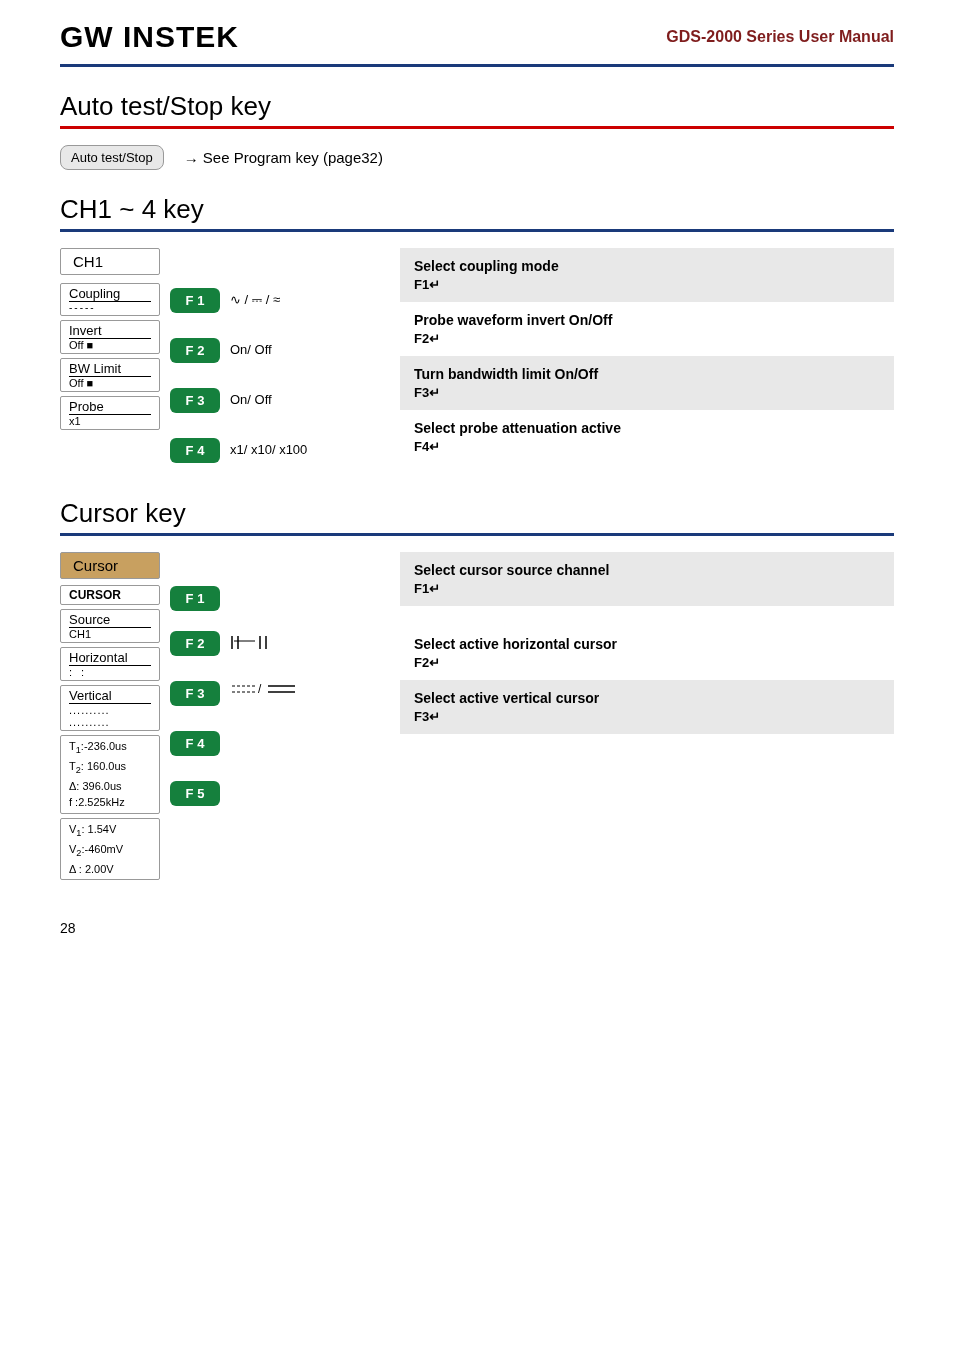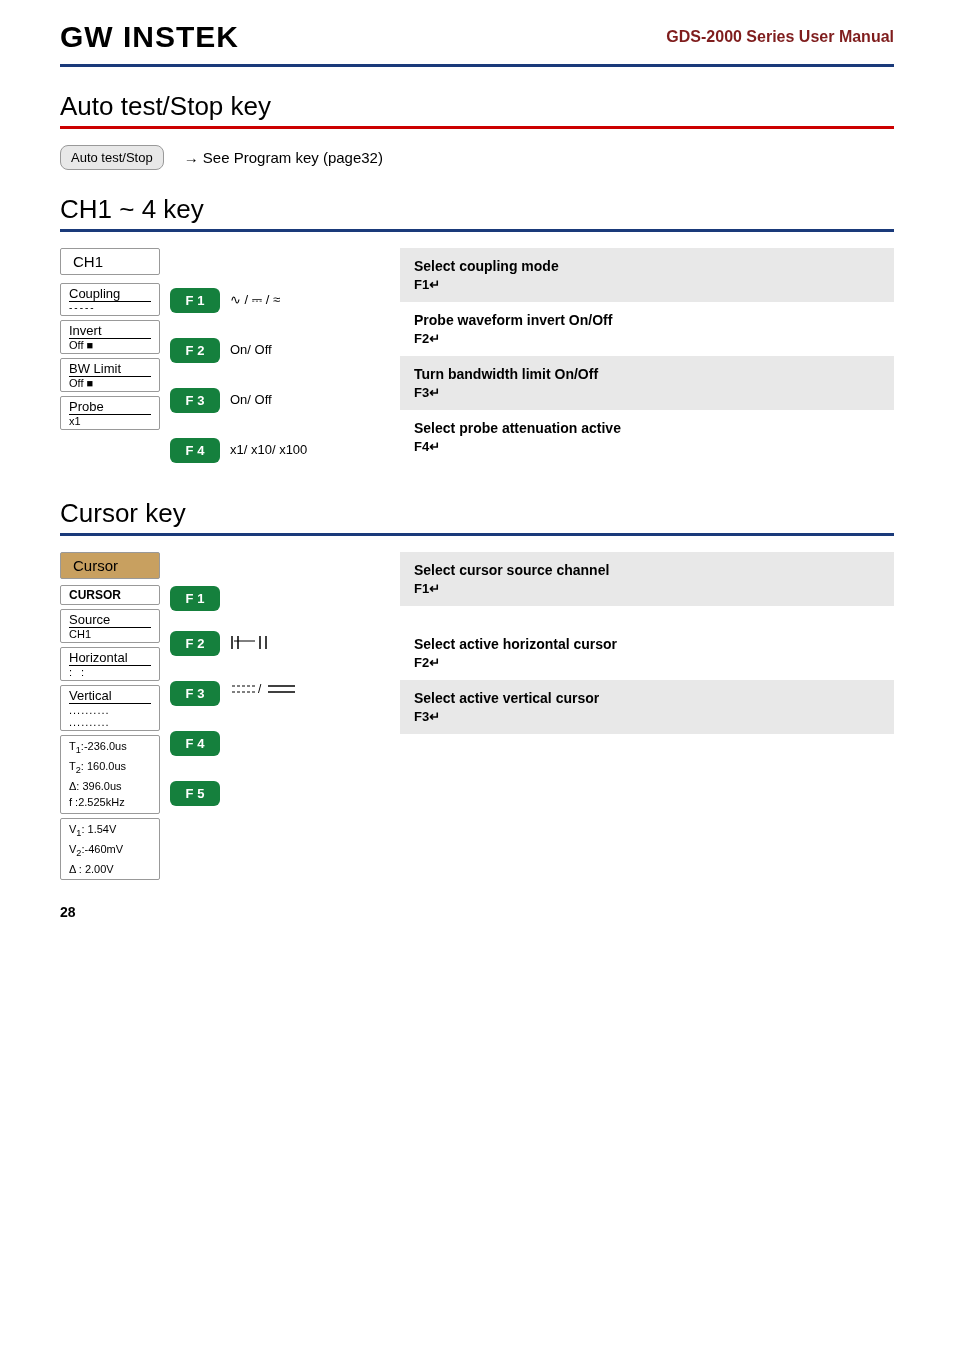--- a/index.html
+++ b/index.html
@@ -77,23 +77,23 @@
       border-top: 1px solid #000;
       display: block;
     }
     .menu-item .sub.dashes {
       letter-spacing: 2px;
       font-size: 10px;
     }
 
     
     .page-num {
-      margin-top: 20px;
+      margin-top: 36px;
       font-size: 14px;
-      font-weight: bold;
+      font-weight: normal;
     }
 
     
     .header-rule {
       height: 3px;
       background: #1a3a7a;
       margin-bottom: 16px;
     }
 
     .desc-block {

